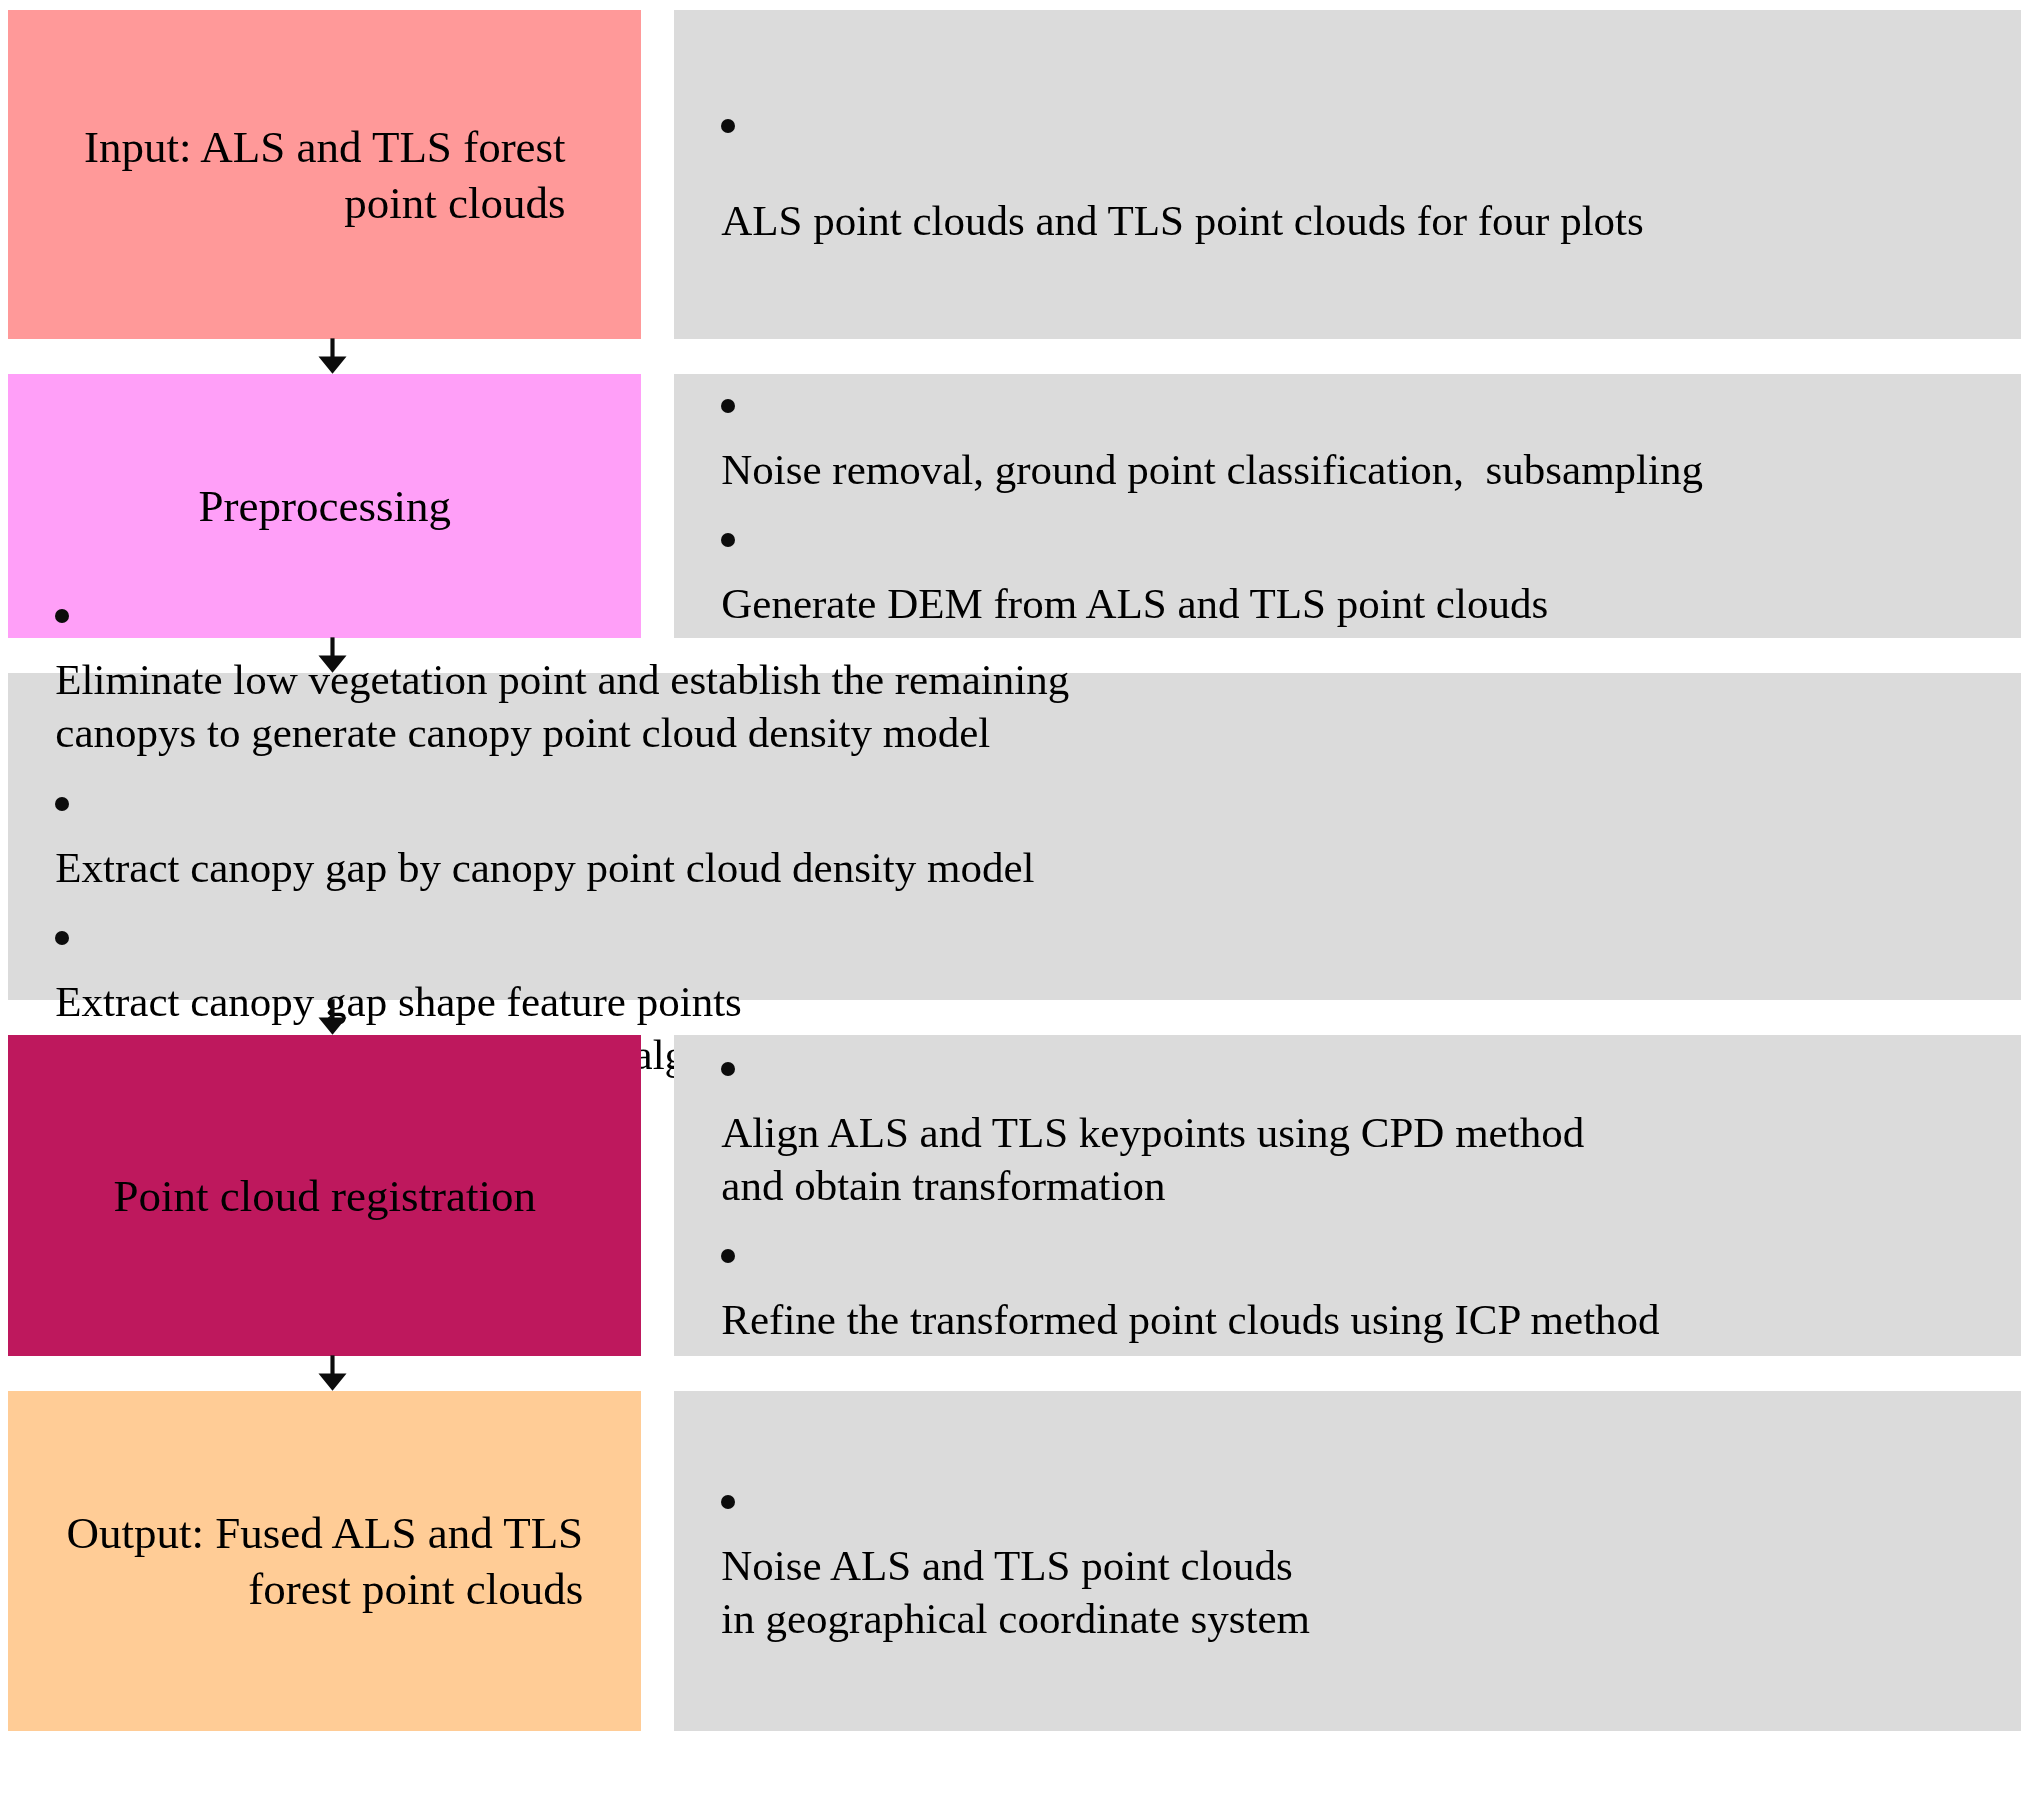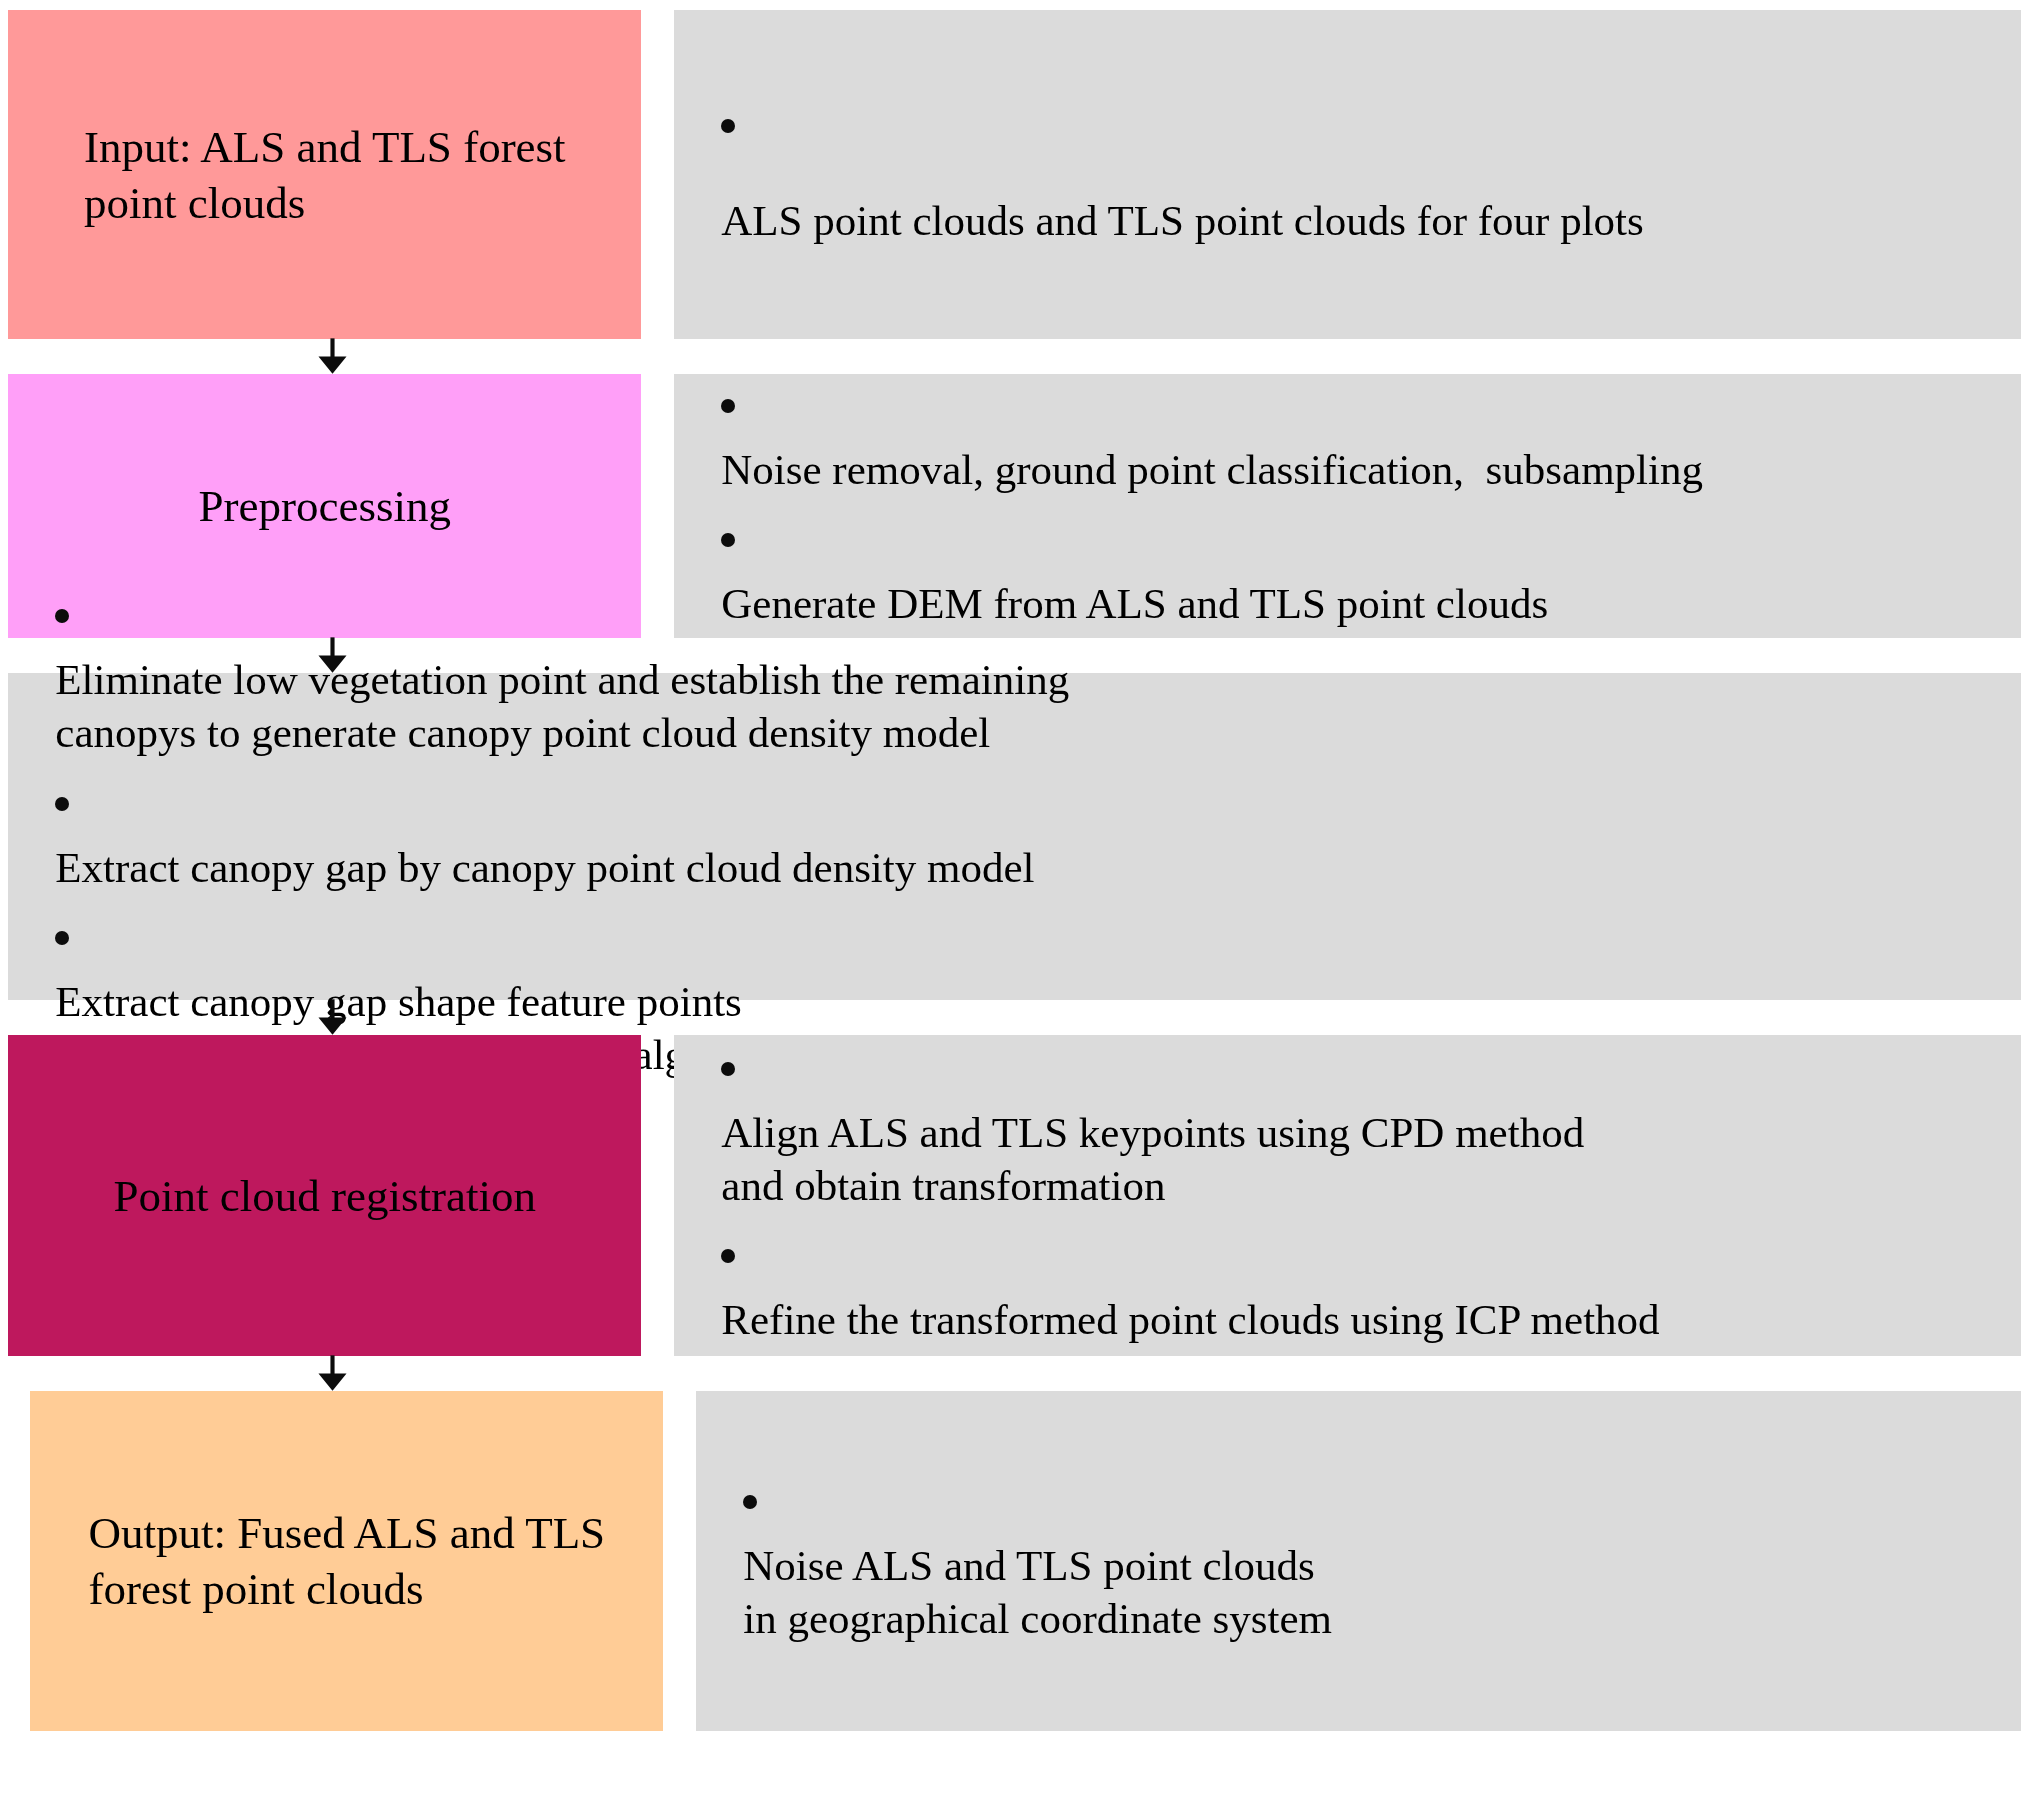--- a/index.html
+++ b/index.html
@@ -19,39 +19,39 @@
     padding: 10px 18.3px 0 8.3px;
   }
   .row {
     display: flex;
     align-items: stretch;
   }
   .row-1 { height: 329px; }
   .row-2 { height: 264px; }
   .row-3 { height: 327px; }
   .row-4 { height: 321px; }
-  .row-5 { height: 340px; margin-left: 22px; }
+  .row-5 { height: 340px; }
 
   .stage {
     width: 633px;
     flex: 0 0 633px;
     margin-right: 33px;
     display: flex;
     align-items: center;
     justify-content: center;
   }
   .stage-1 { background: #ff9999; }
   .stage-2 { background: #ff9ff8; }
   .stage-3 { background: #42fb90; }
   .stage-4 { background: #be185d; }
   .stage-5 { background: #ffcc96; }
 
   .stage-label {
     white-space: pre-line;
-    text-align: left;
+    text-align: right;
     font-size: 45px;
     line-height: 56px;
     padding: 0 16.6px;
   }
 
   .details {
     flex: 1 1 auto;
     background: #dbdbdb;
     box-sizing: border-box;
     display: flex;

